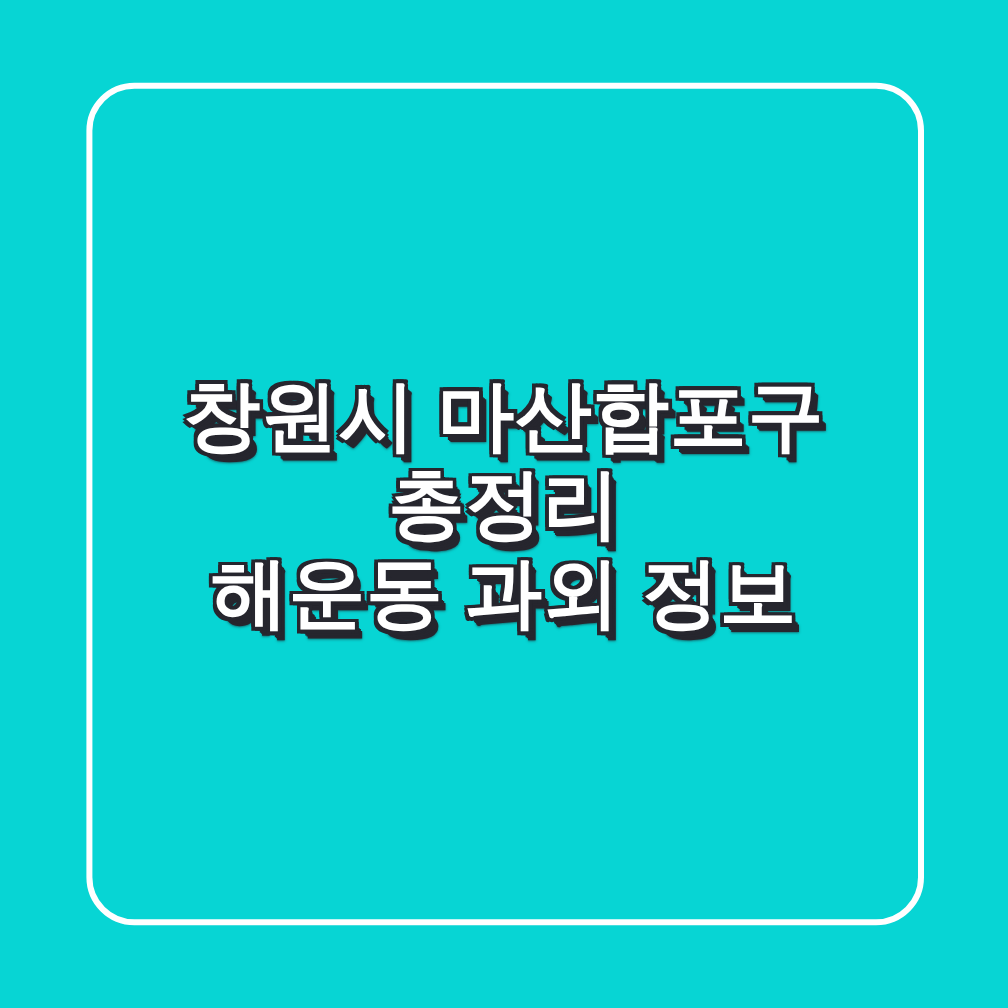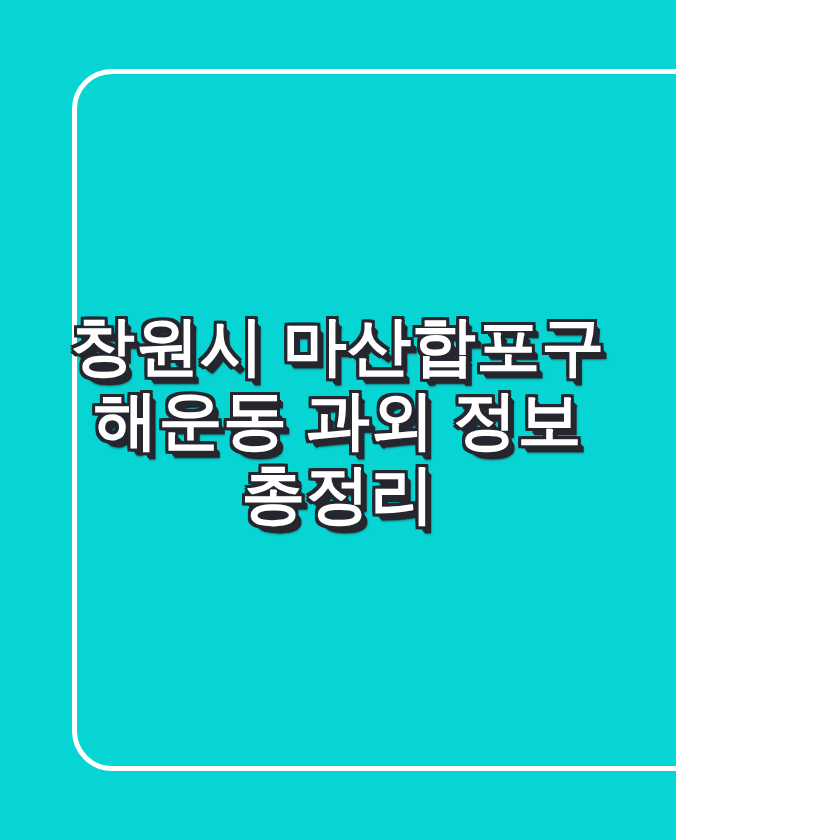--- a/index.html
+++ b/index.html
@@ -8,21 +8,21 @@
   }
   body {
     width: 840px;
     height: 840px;
     overflow: hidden;
     font-family: "Liberation Sans", "DejaVu Sans", sans-serif;
   }
 
   #thumbnail-card {
     position: relative;
-    width: 676px;
+    width: 840px;
     height: 840px;
     background: #07d5d4;
     box-sizing: border-box;
     padding-left: 35px;
   }
 
   #card-frame {
     position: absolute;
     left: 72px;
     top: 69px;
@@ -75,17 +75,17 @@
 </style>
 </head>
 <body>
 
 <div id="thumbnail-card" style="background: rgb(7, 213, 212);">
 
   <div id="card-frame" style="border-color: rgb(255, 255, 255);"></div>
 
   <div id="title-block">
     <span class="title-line" style="color: rgb(255, 255, 255);">창원시 마산합포구</span>
+    <span class="title-line" style="color: rgb(255, 255, 255);">총정리</span>
     <span class="title-line" style="color: rgb(255, 255, 255);">해운동 과외 정보</span>
-    <span class="title-line" style="color: rgb(255, 255, 255);">총정리</span>
   </div>
 
 </div>
 
 </body></html>

